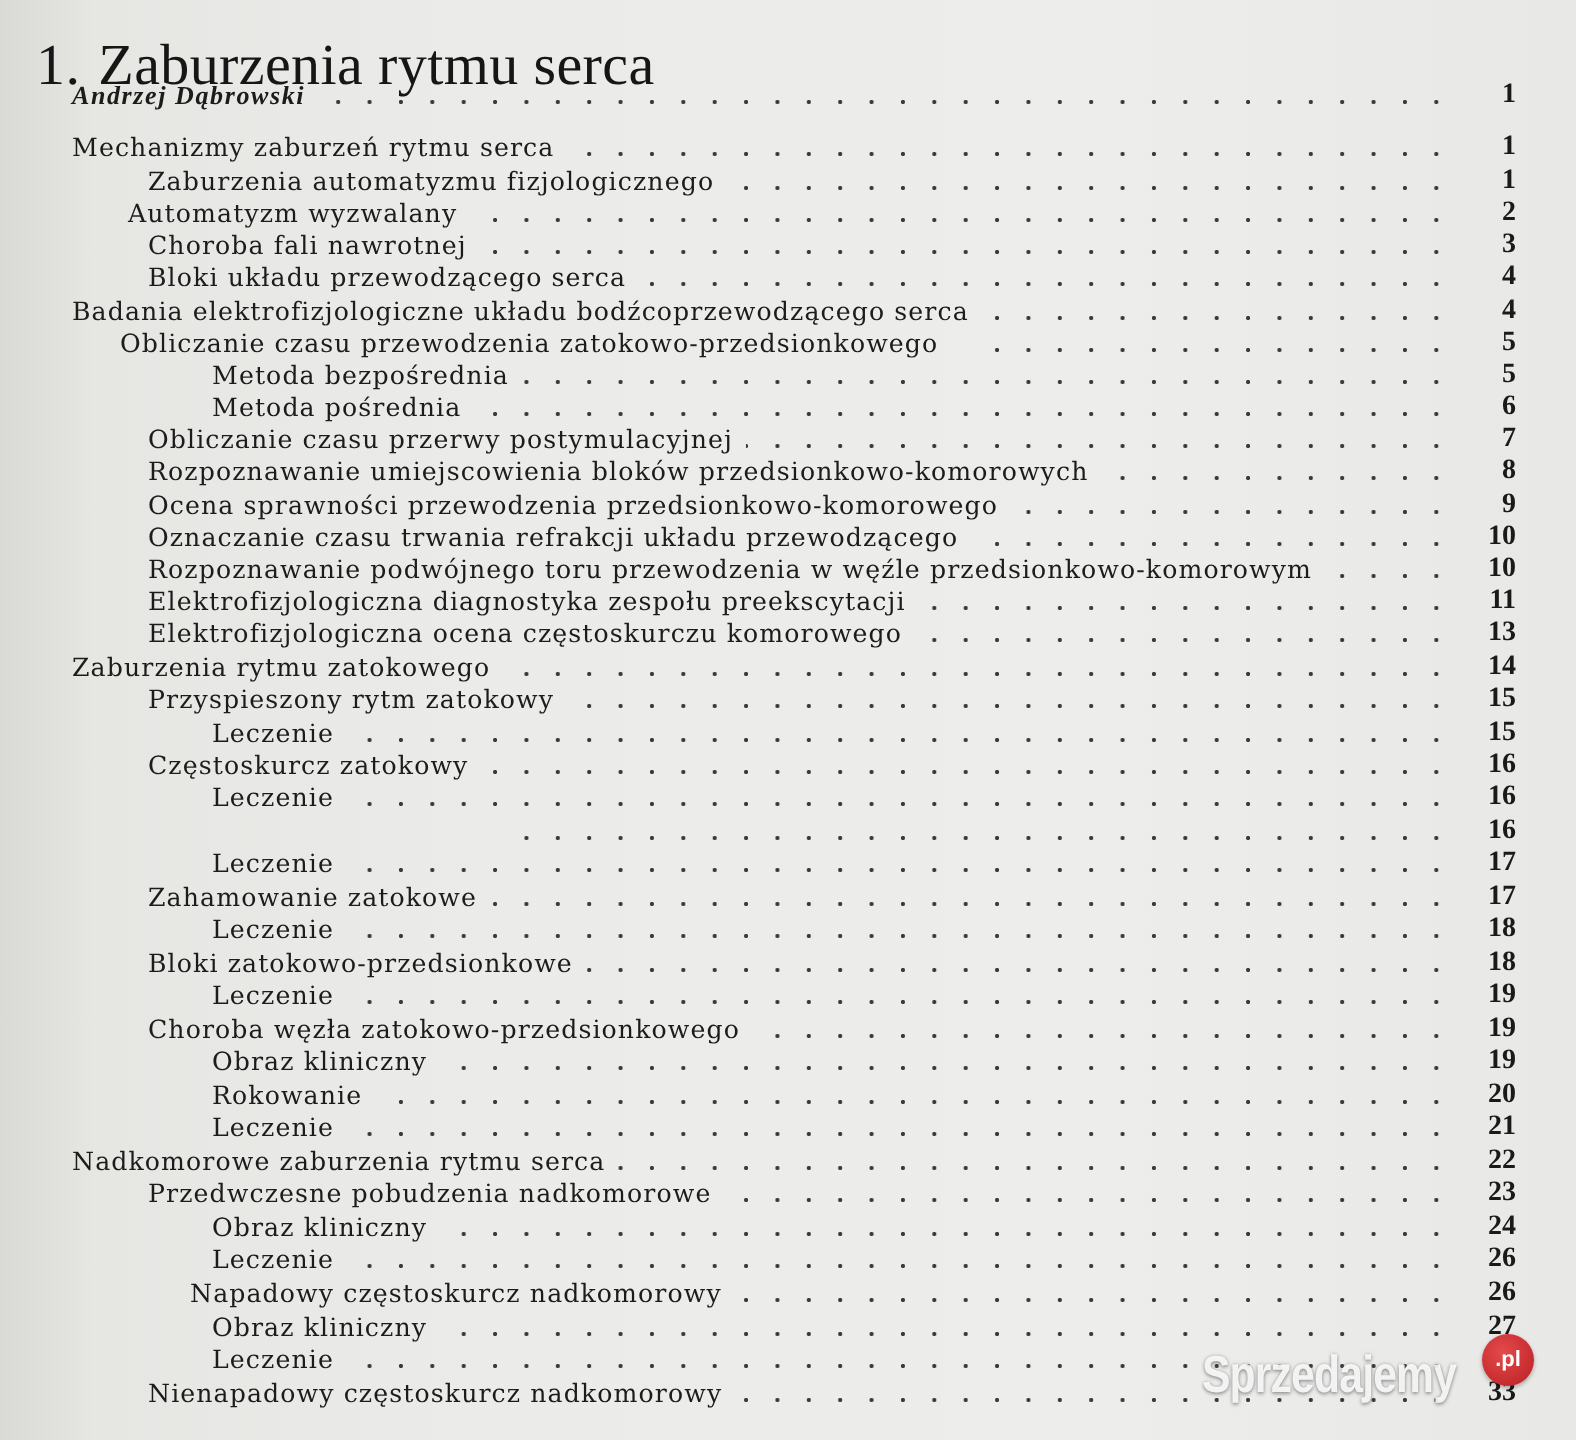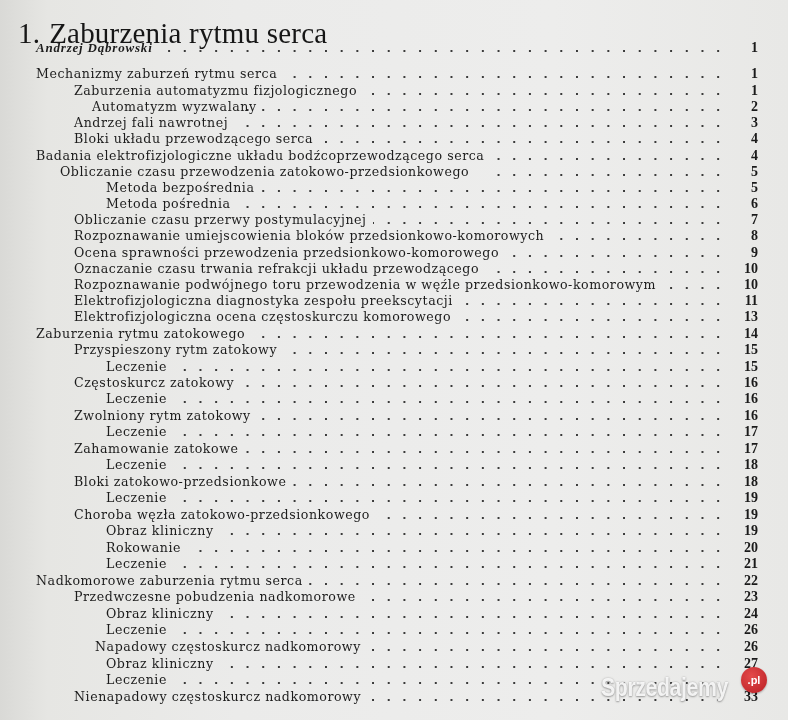--- a/index.html
+++ b/index.html
@@ -140,26 +140,26 @@
         <span class="label" style="left: 36px;">Mechanizmy zaburzeń rytmu serca</span>
         <span class="leader" style="left: 283px;"></span>
         <span class="page-num">1</span>
       </div>
       <div class="row" style="top: 83px;">
         <span class="label" style="left: 74px;">Zaburzenia automatyzmu fizjologicznego</span>
         <span class="leader" style="left: 363px;"></span>
         <span class="page-num">1</span>
       </div>
       <div class="row" style="top: 99px;">
-        <span class="label" style="left: 92px;">Automatyzm wyzwalany</span>
+        <span class="label" style="left: 64px;">Automatyzm wyzwalany</span>
         <span class="leader" style="left: 245px;"></span>
         <span class="page-num">2</span>
       </div>
       <div class="row" style="top: 115px;">
-        <span class="label" style="left: 74px;">Andrzej fali nawrotnej</span>
+        <span class="label" style="left: 74px;">Choroba fali nawrotnej</span>
         <span class="leader" style="left: 242px;"></span>
         <span class="page-num">3</span>
       </div>
       <div class="row" style="top: 131px;">
         <span class="label" style="left: 74px; text-align: center;">Bloki układu przewodzącego serca</span>
         <span class="leader" style="left: 319px;"></span>
         <span class="page-num">4</span>
       </div>
       <div class="row" style="top: 148px;">
         <span class="label" style="left: 36px;">Badania elektrofizjologiczne układu bodźcoprzewodzącego serca</span>
@@ -235,21 +235,20 @@
         <span class="label" style="left: 74px;">Częstoskurcz zatokowy</span>
         <span class="leader" style="left: 240px;"></span>
         <span class="page-num">16</span>
       </div>
       <div class="row" style="top: 391px;">
         <span class="label" style="left: 106px;">Leczenie</span>
         <span class="leader" style="left: 173px;"></span>
         <span class="page-num">16</span>
       </div>
       <div class="row" style="top: 408px;">
-        <span class="label" style="left: 74px;">Zwolniony rytm zatokowy</span>
         <span class="leader" style="left: 257px;"></span>
         <span class="page-num">16</span>
       </div>
       <div class="row" style="top: 424px;">
         <span class="label" style="left: 106px;">Leczenie</span>
         <span class="leader" style="left: 173px;"></span>
         <span class="page-num">17</span>
       </div>
       <div class="row" style="top: 441px;">
         <span class="label" style="left: 74px;">Zahamowanie zatokowe</span>

